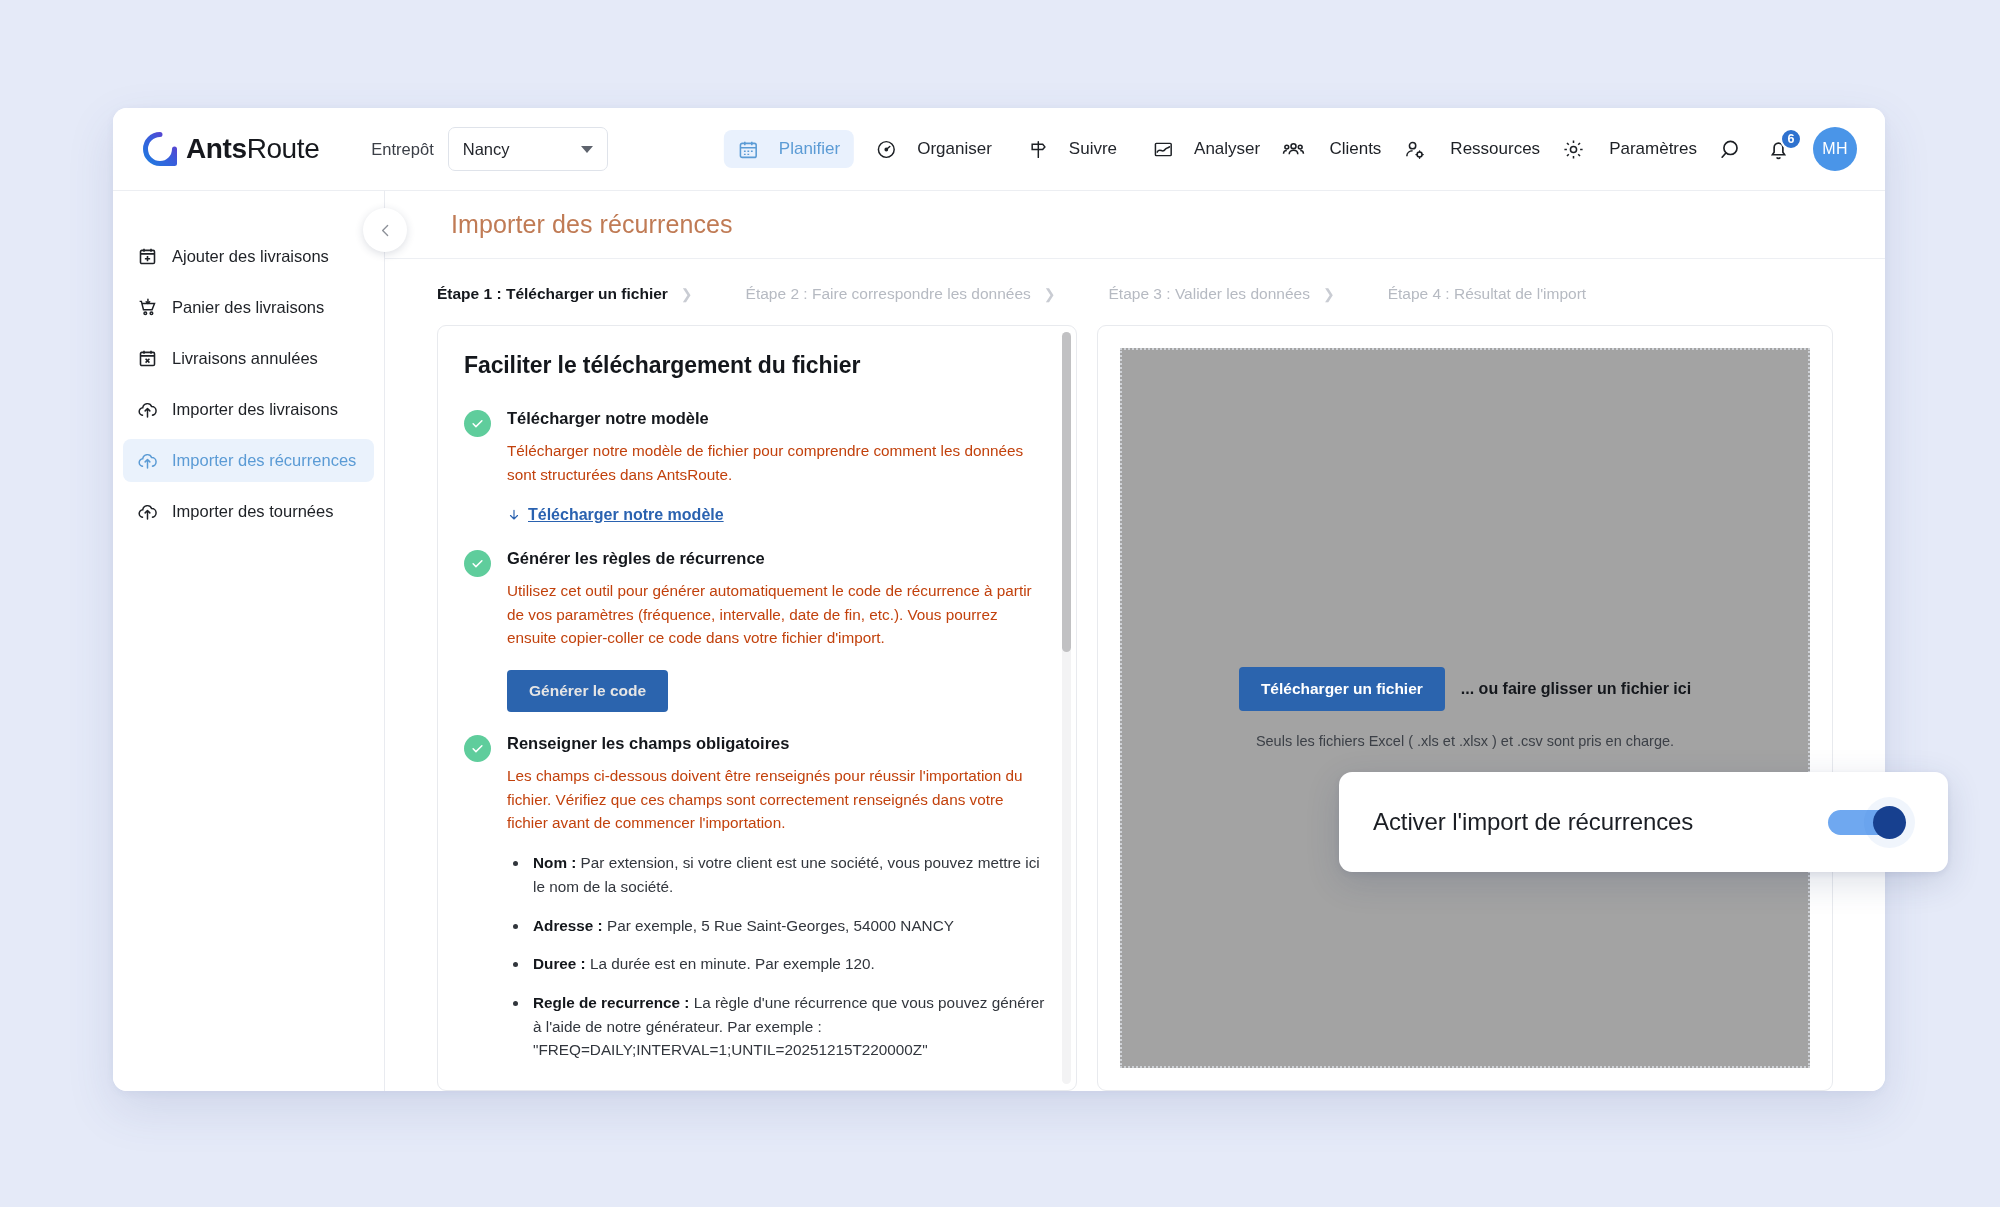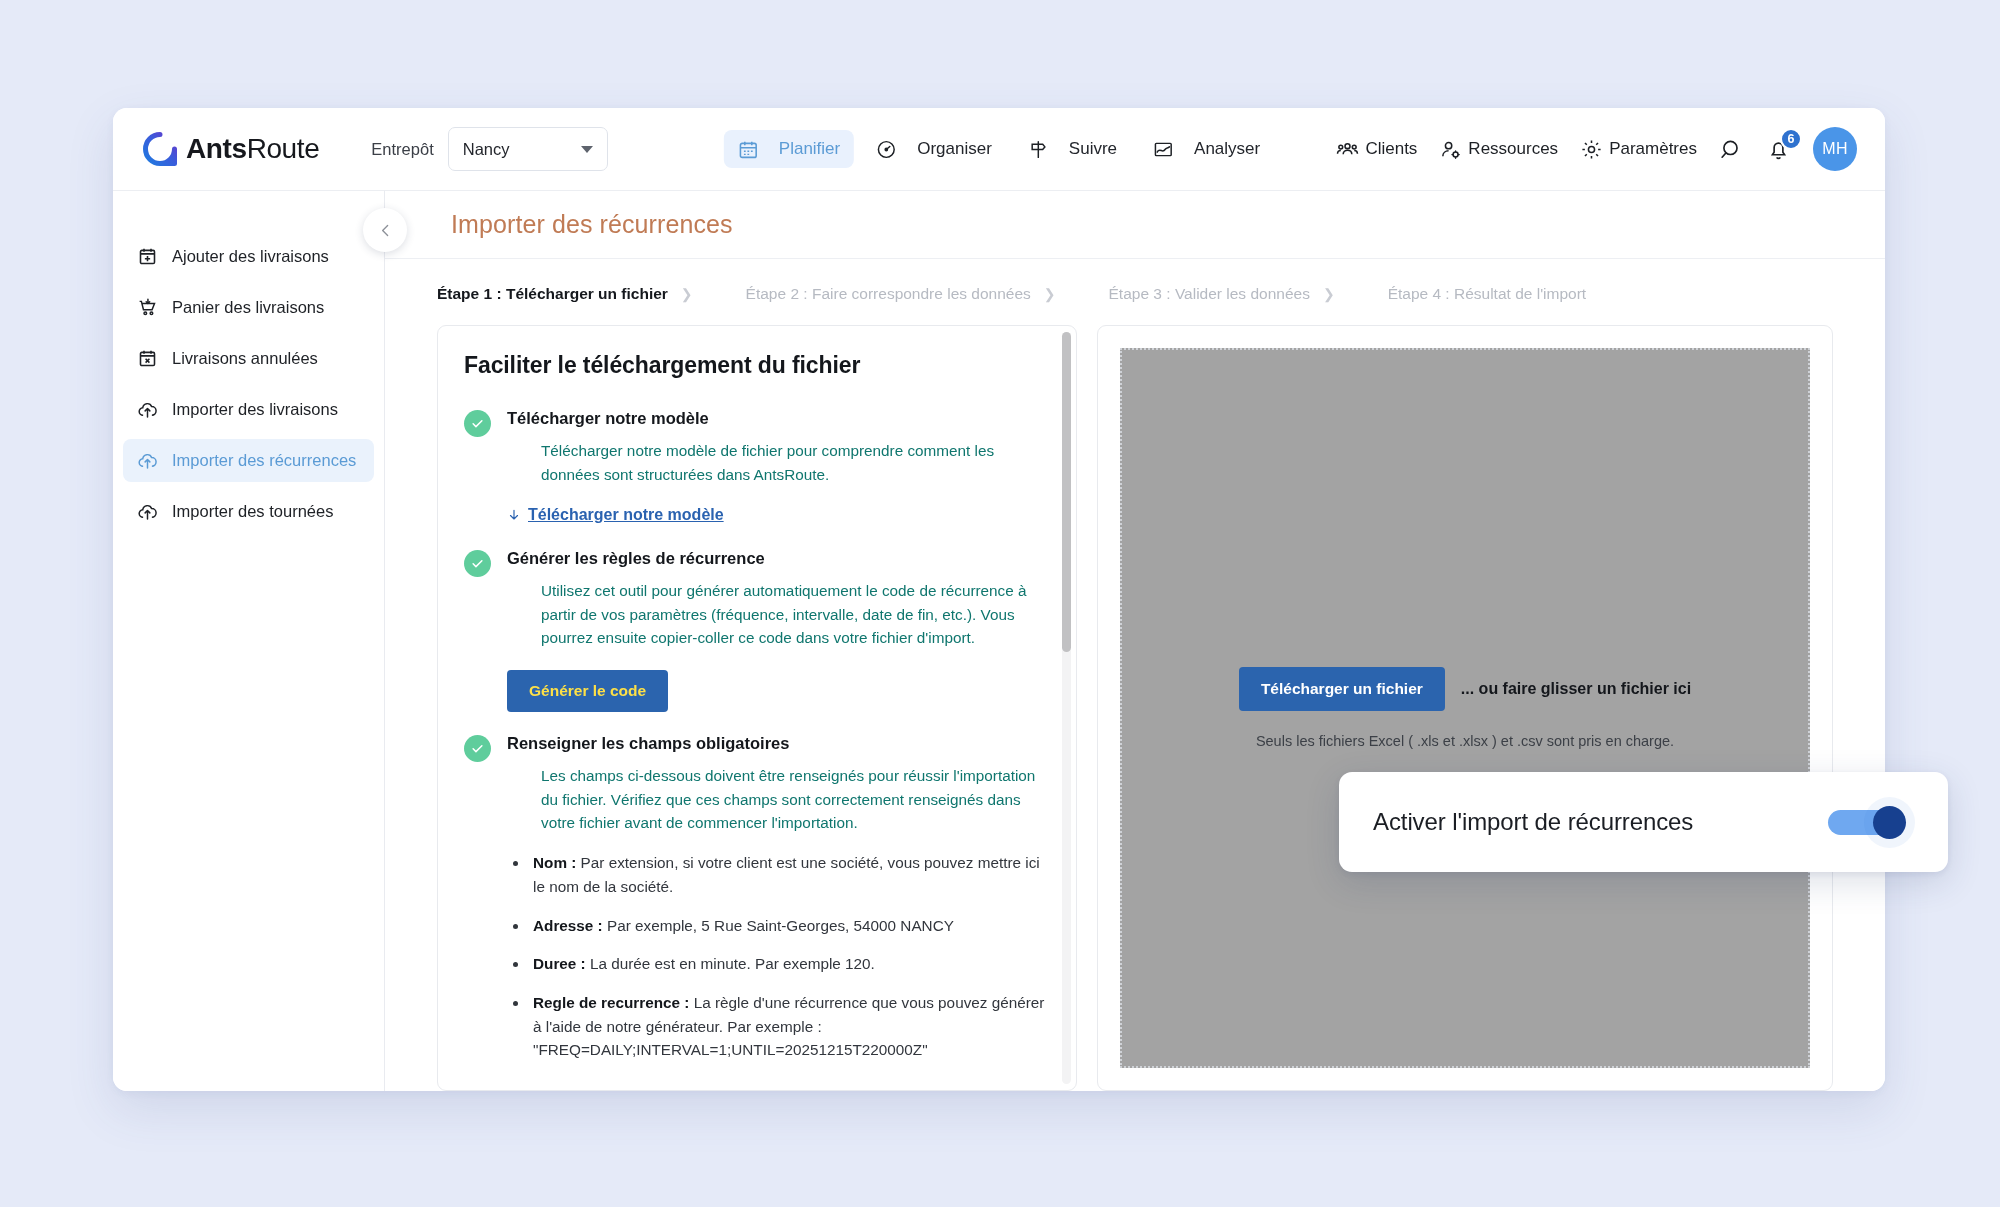--- a/index.html
+++ b/index.html
@@ -113,21 +113,21 @@
   
   .rightnav {
     margin-left: auto;
     display: flex;
     align-items: center;
     gap: 22px;
   }
   .rightitem {
     display: flex;
     align-items: center;
-    gap: 6px;
+    gap: 24px;
     font-size: 17px;
     color: #1d2025;
     cursor: pointer;
     white-space: nowrap;
   }
   .iconbtn { cursor: pointer; display: flex; align-items: center; }
   .bell-wrap { position: relative; display: flex; align-items: center; }
   .badge {
     position: absolute;
     top: -9px; right: -11px;
@@ -275,39 +275,38 @@
   .step-body { flex: 1; min-width: 0; }
   .step-h {
     font-size: 16.5px;
     font-weight: 700;
     color: #14171c;
     margin-bottom: 11px;
   }
   .step-p {
     font-size: 15.3px;
     line-height: 1.55;
-    color: #0f766e;
-    margin-left: 34px;
+    color: #c2410c;
   }
   .dl-link {
     display: inline-flex;
     align-items: center;
     gap: 7px;
     margin-top: 20px;
     font-size: 16px;
     font-weight: 700;
     color: #2a62b0;
     text-decoration: underline;
     cursor: pointer;
   }
   .btn-primary {
     display: inline-block;
     margin-top: 20px;
     background: #2b64ae;
-    color: #fde047;
+    color: #e5e5e5;
     font-size: 15.5px;
     font-weight: 700;
     padding: 12px 22px;
     border: none;
     border-radius: 4px;
     cursor: pointer;
     font-family: inherit;
   }
   .field-list { margin: 16px 0 0 22px; }
   .field-list li {

